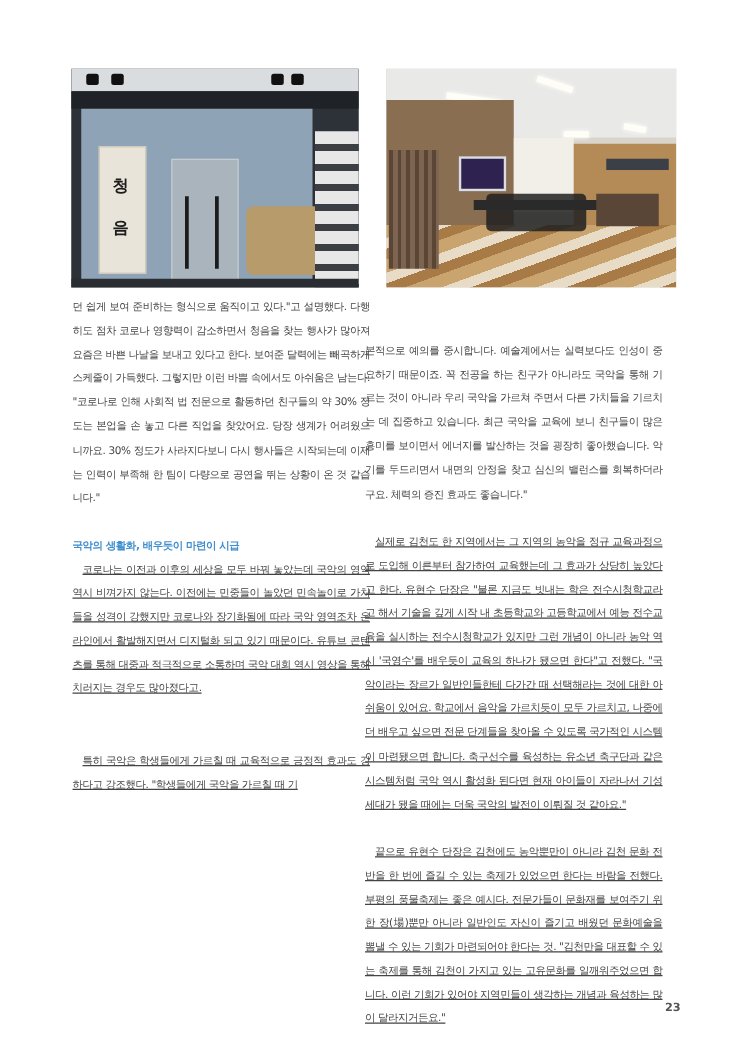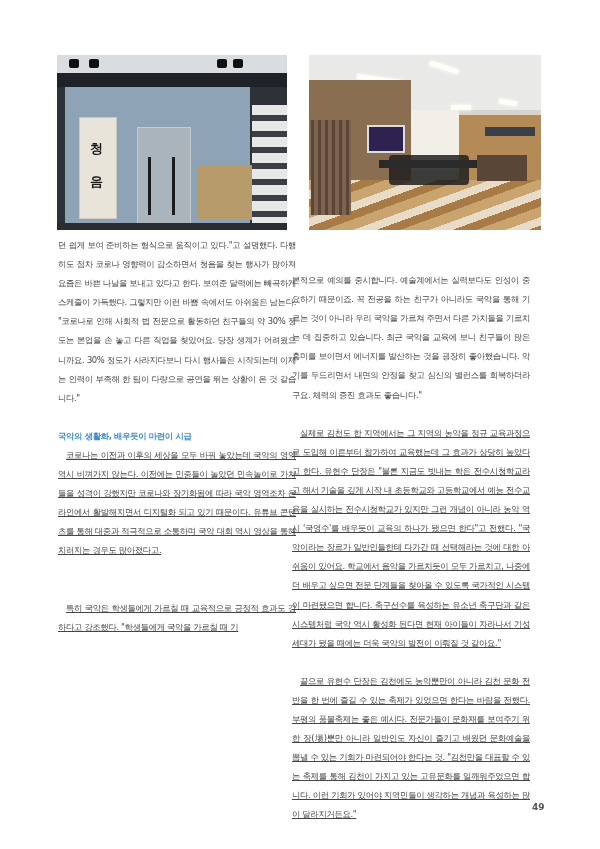--- a/index.html
+++ b/index.html
@@ -99,13 +99,13 @@
 </div>
 
 <div class="col col-right">
   <p class="para">본적으로 예의를 중시합니다. 예술계에서는 실력보다도 인성이 중요하기 때문이죠. 꼭 전공을 하는 친구가 아니라도 국악을 통해 기르는 것이 아니라 우리 국악을 가르쳐 주면서 다른 가치들을 기르치는 데 집중하고 있습니다. 최근 국악을 교육에 보니 친구들이 많은 흥미를 보이면서 에너지를 발산하는 것을 굉장히 좋아했습니다. 악기를 두드리면서 내면의 안정을 찾고 심신의 밸런스를 회복하더라구요. 체력의 증진 효과도 좋습니다."</p>
   <div class="gap"></div>
   <p class="para indent">실제로 김천도 한 지역에서는 그 지역의 농악을 정규 교육과정으로 도입해 이른부터 참가하여 교육했는데 그 효과가 상당히 높았다고 한다. 유현수 단장은 "불론 지금도 빗내는 학은 전수시청학교라고 해서 기술을 깊게 시작 내 초등학교와 고등학교에서 예능 전수교육을 실시하는 전수시청학교가 있지만 그런 개념이 아니라 농악 역시 '국영수'를 배우듯이 교육의 하나가 됐으면 한다"고 전했다. "국악이라는 장르가 일반인들한테 다가간 때 선택해라는 것에 대한 아쉬움이 있어요. 학교에서 음악을 가르치듯이 모두 가르치고, 나중에 더 배우고 싶으면 전문 단계들을 찾아올 수 있도록 국가적인 시스템이 마련됐으면 합니다. 축구선수를 육성하는 유소년 축구단과 같은 시스템처럼 국악 역시 활성화 된다면 현재 아이들이 자라나서 기성세대가 됐을 때에는 더욱 국악의 발전이 이뤄질 것 같아요."</p>
   <div class="gap"></div>
   <p class="para indent">끝으로 유현수 단장은 김천에도 농악뿐만이 아니라 김천 문화 전반을 한 번에 즐길 수 있는 축제가 있었으면 한다는 바람을 전했다. 부평의 풍물축제는 좋은 예시다. 전문가들이 문화재를 보여주기 위한 장(場)뿐만 아니라 일반인도 자신이 즐기고 배웠던 문화예술을 뽐낼 수 있는 기회가 마련되어야 한다는 것. "김천만을 대표할 수 있는 축제를 통해 김천이 가지고 있는 고유문화를 일깨워주었으면 합니다. 이런 기회가 있어야 지역민들이 생각하는 개념과 육성하는 많이 달라지거든요."</p>
 </div>
 
-<div class="page-num">49</div>
+<div class="page-num">23</div>
 
 </body></html>

